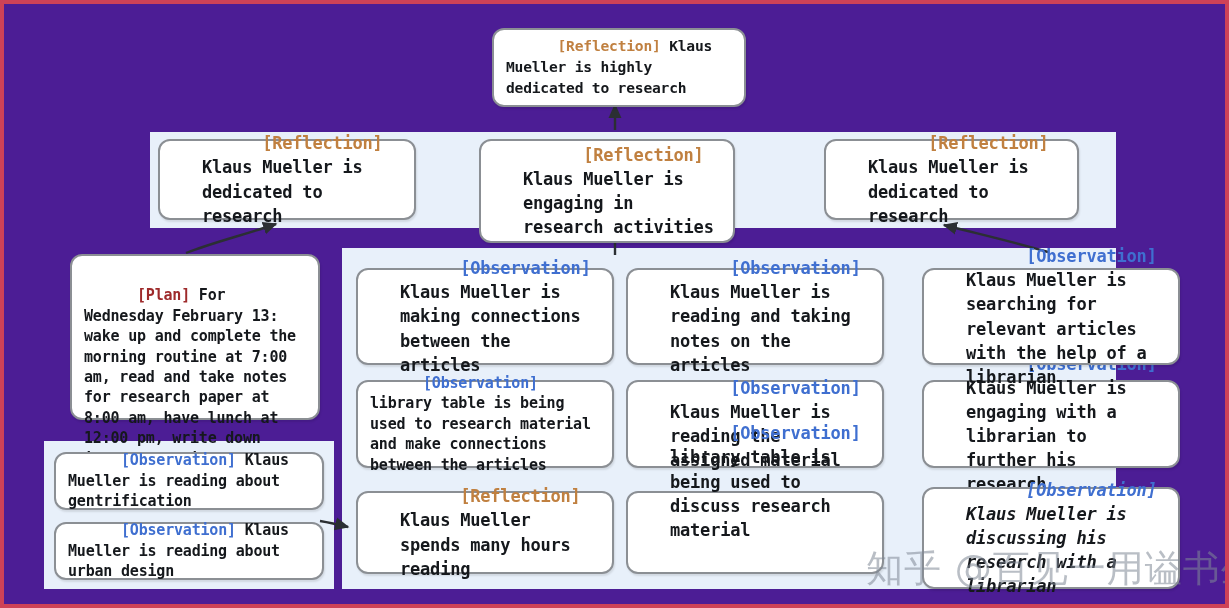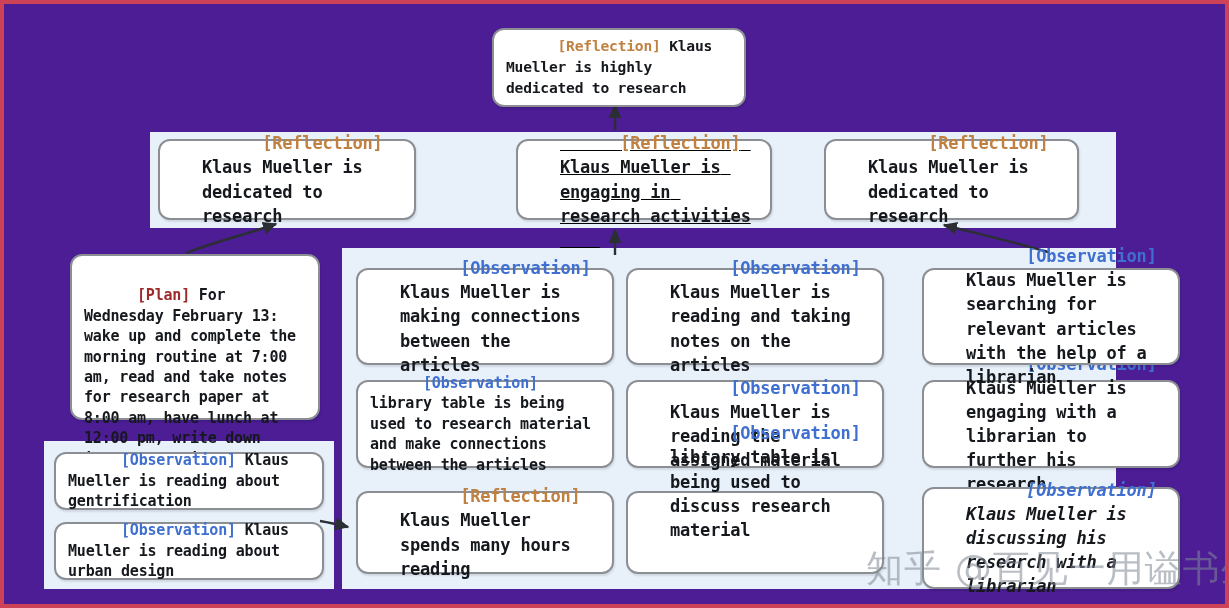--- a/index.html
+++ b/index.html
@@ -110,21 +110,21 @@
       <span class="tag tag-reflection">[Reflection]</span><span> Klaus Mueller is highly dedicated to research</span>
     </span>
   </div>
 
   <div class="node fs14" style="left:154px; top:135px; width:258px; height:81px;">
     <span class="txt">
       <span class="tag tag-reflection">[Reflection]</span><span> Klaus Mueller is dedicated to research</span>
     </span>
   </div>
 
-  <div class="node fs14" style="left:512px; top:135px; width:256px; height:81px;text-decoration:underline;">
+  <div class="node fs14" style="left:475px; top:135px; width:256px; height:104px;">
     <span class="txt">
       <span class="tag tag-reflection">[Reflection]</span><span> Klaus Mueller is engaging in research activities</span>
     </span>
   </div>
 
   <div class="node fs14" style="left:820px; top:135px; width:255px; height:81px;">
     <span class="txt">
       <span class="tag tag-reflection">[Reflection]</span><span> Klaus Mueller is dedicated to research</span>
     </span>
   </div>

